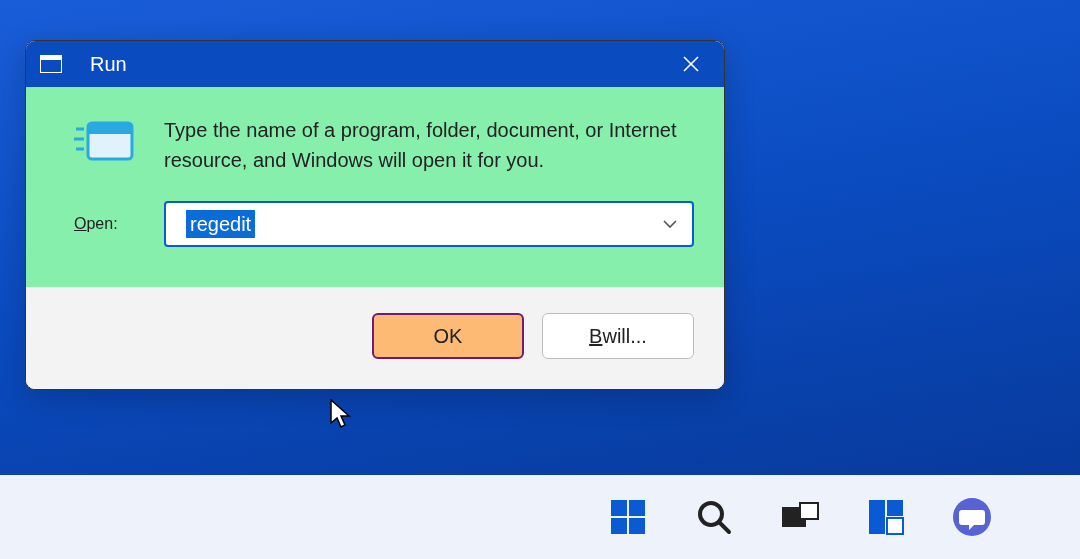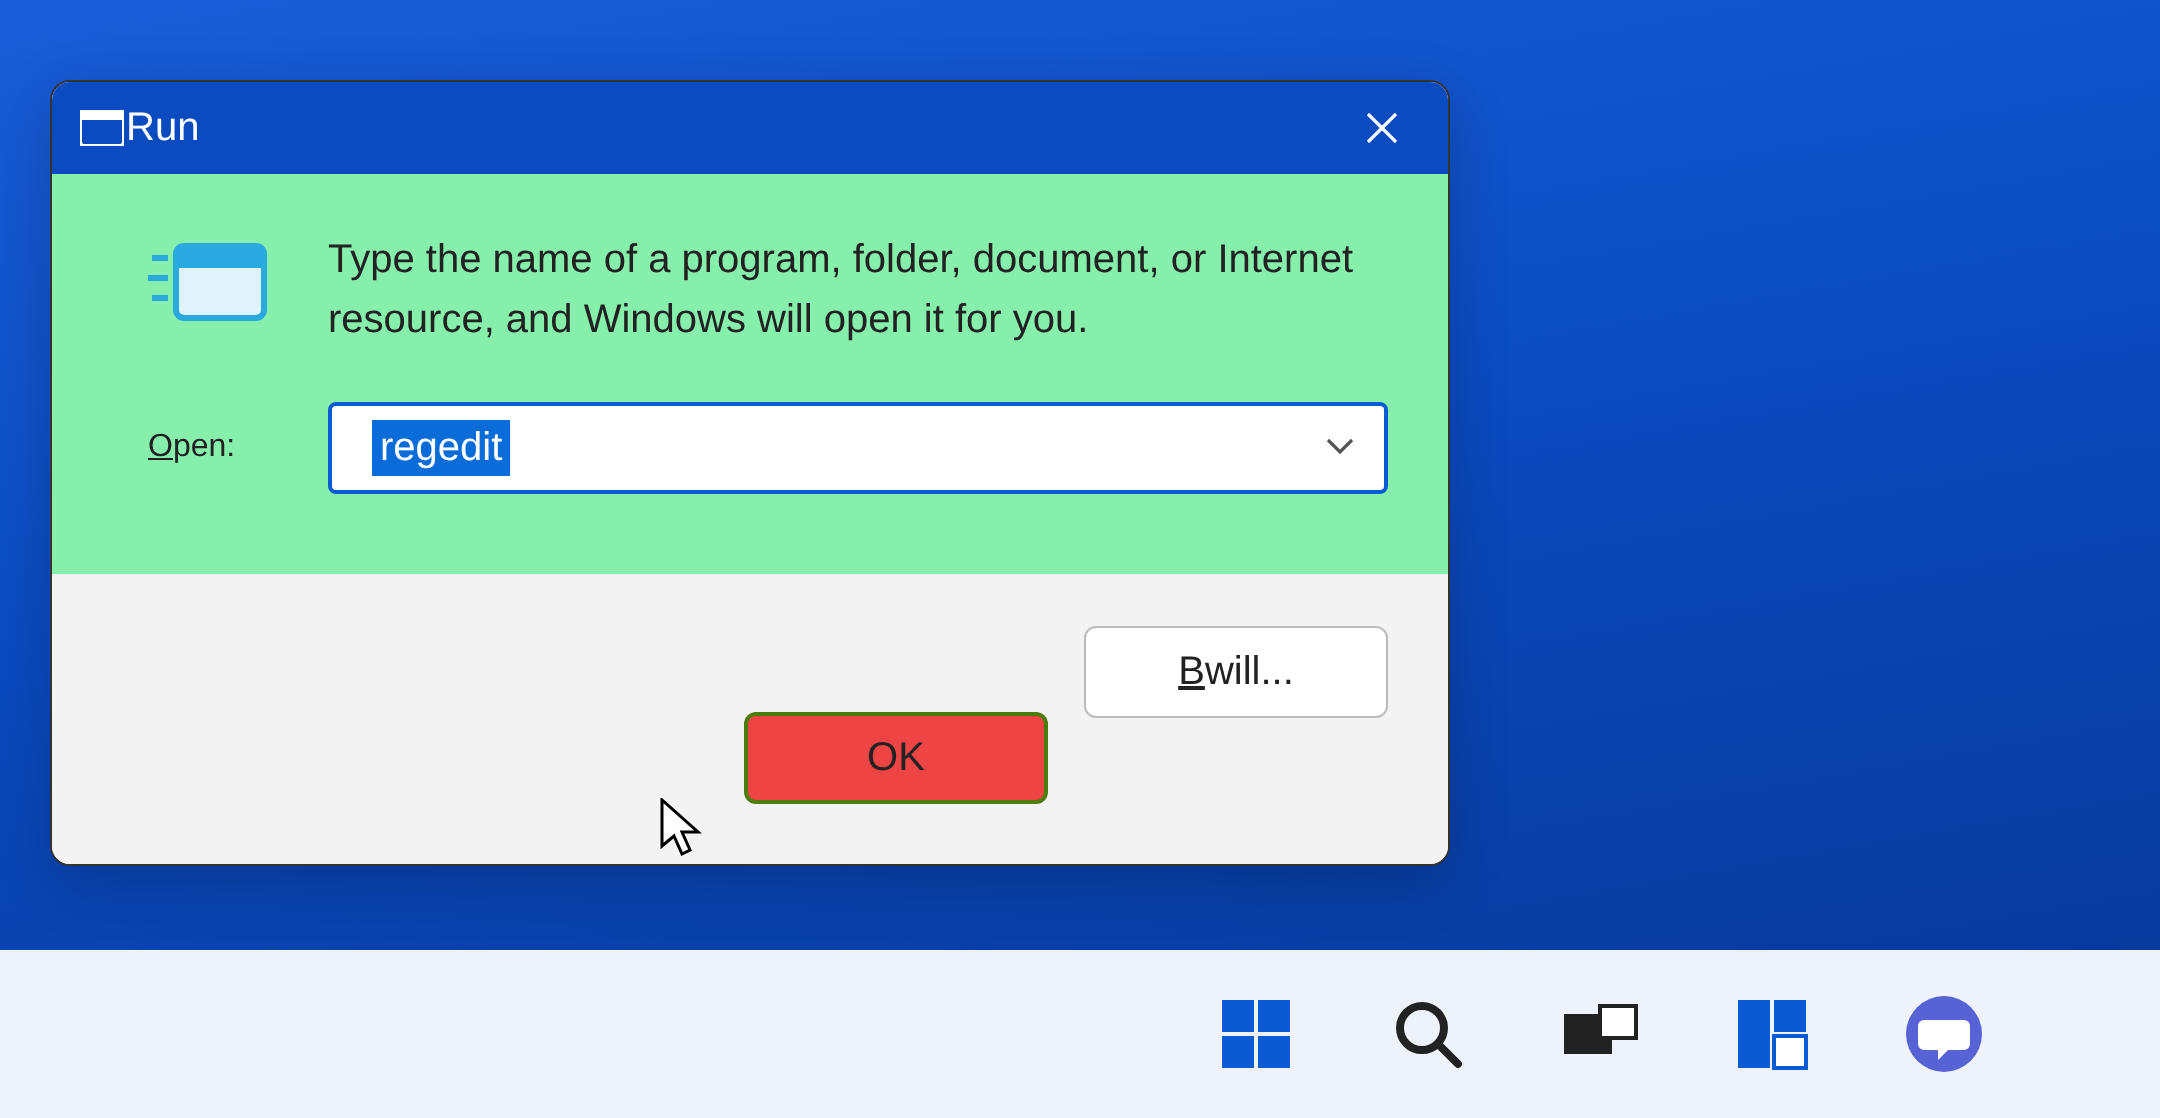--- a/index.html
+++ b/index.html
@@ -33,21 +33,21 @@
       background: #0a4bc0;
       display: flex;
       align-items: center;
       justify-content: space-between;
       padding: 0 8px 0 14px;
       color: #fff;
     }
     .titlebar-left {
       display: flex;
       align-items: center;
-      gap: 1px;
+      gap: 28px;
     }
     .titlebar-icon svg { display: block; }
     .titlebar-title {
       font-size: 20px;
       font-weight: 400;
     }
     .close-btn {
       width: 50px;
       height: 40px;
       display: flex;
@@ -123,23 +123,22 @@
       border-radius: 6px;
       background: #fff;
       font-size: 20px;
       color: #222;
       display: flex;
       align-items: center;
       justify-content: center;
       cursor: default;
     }
     .btn.primary {
-      background: #ef4444;
-      border: 2px solid #4d7c0f;
-      margin-top: 43px;
+      background: #fdba74;
+      border: 2px solid #701a75;
     }
     .btn .u { text-decoration: underline; }
     .cursor {
       position: absolute;
       left: 330px;
       top: 399px;
       pointer-events: none;
     }
     .taskbar {
       position: absolute;

